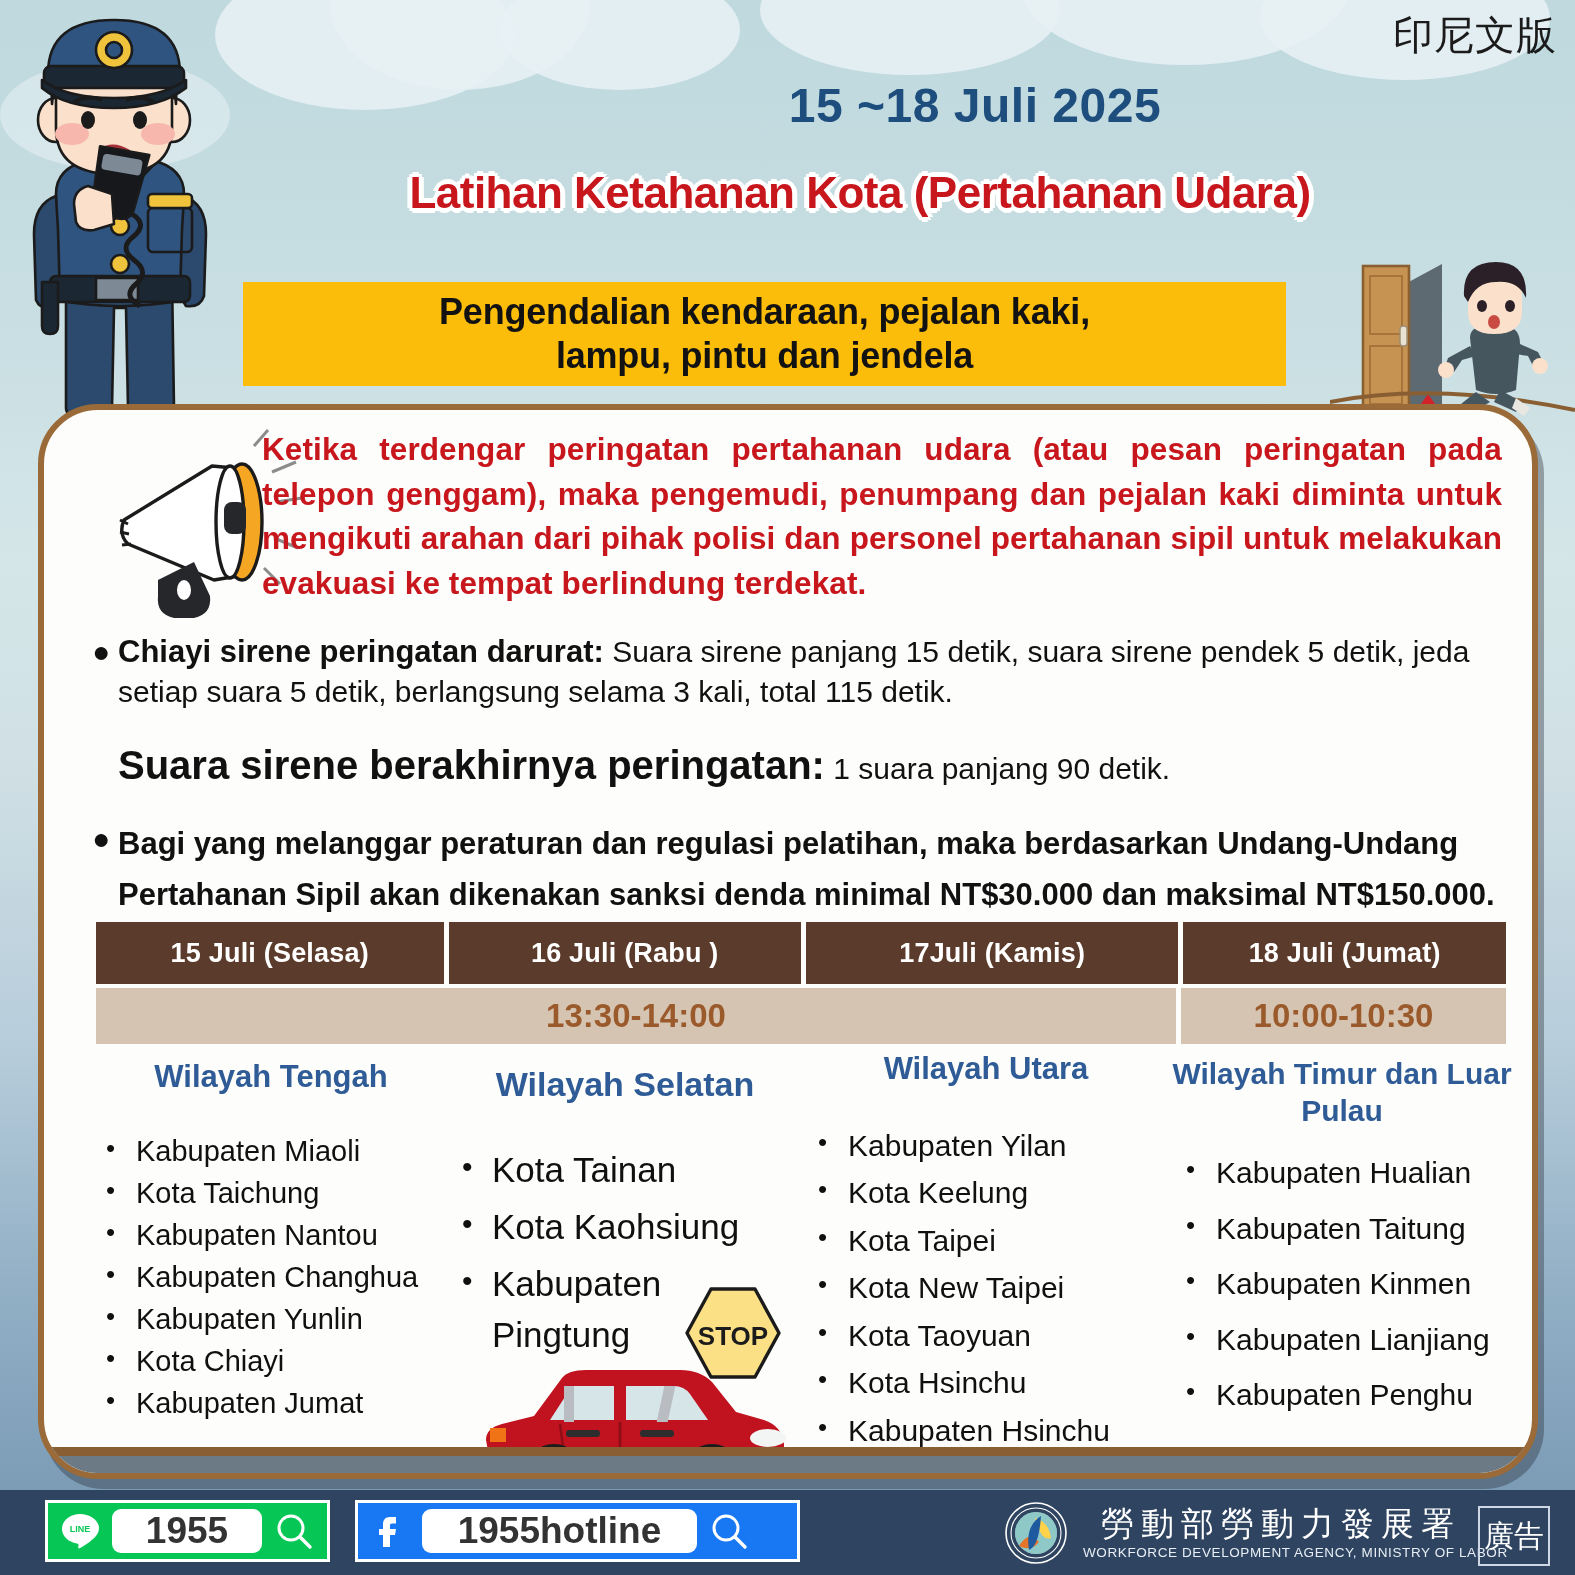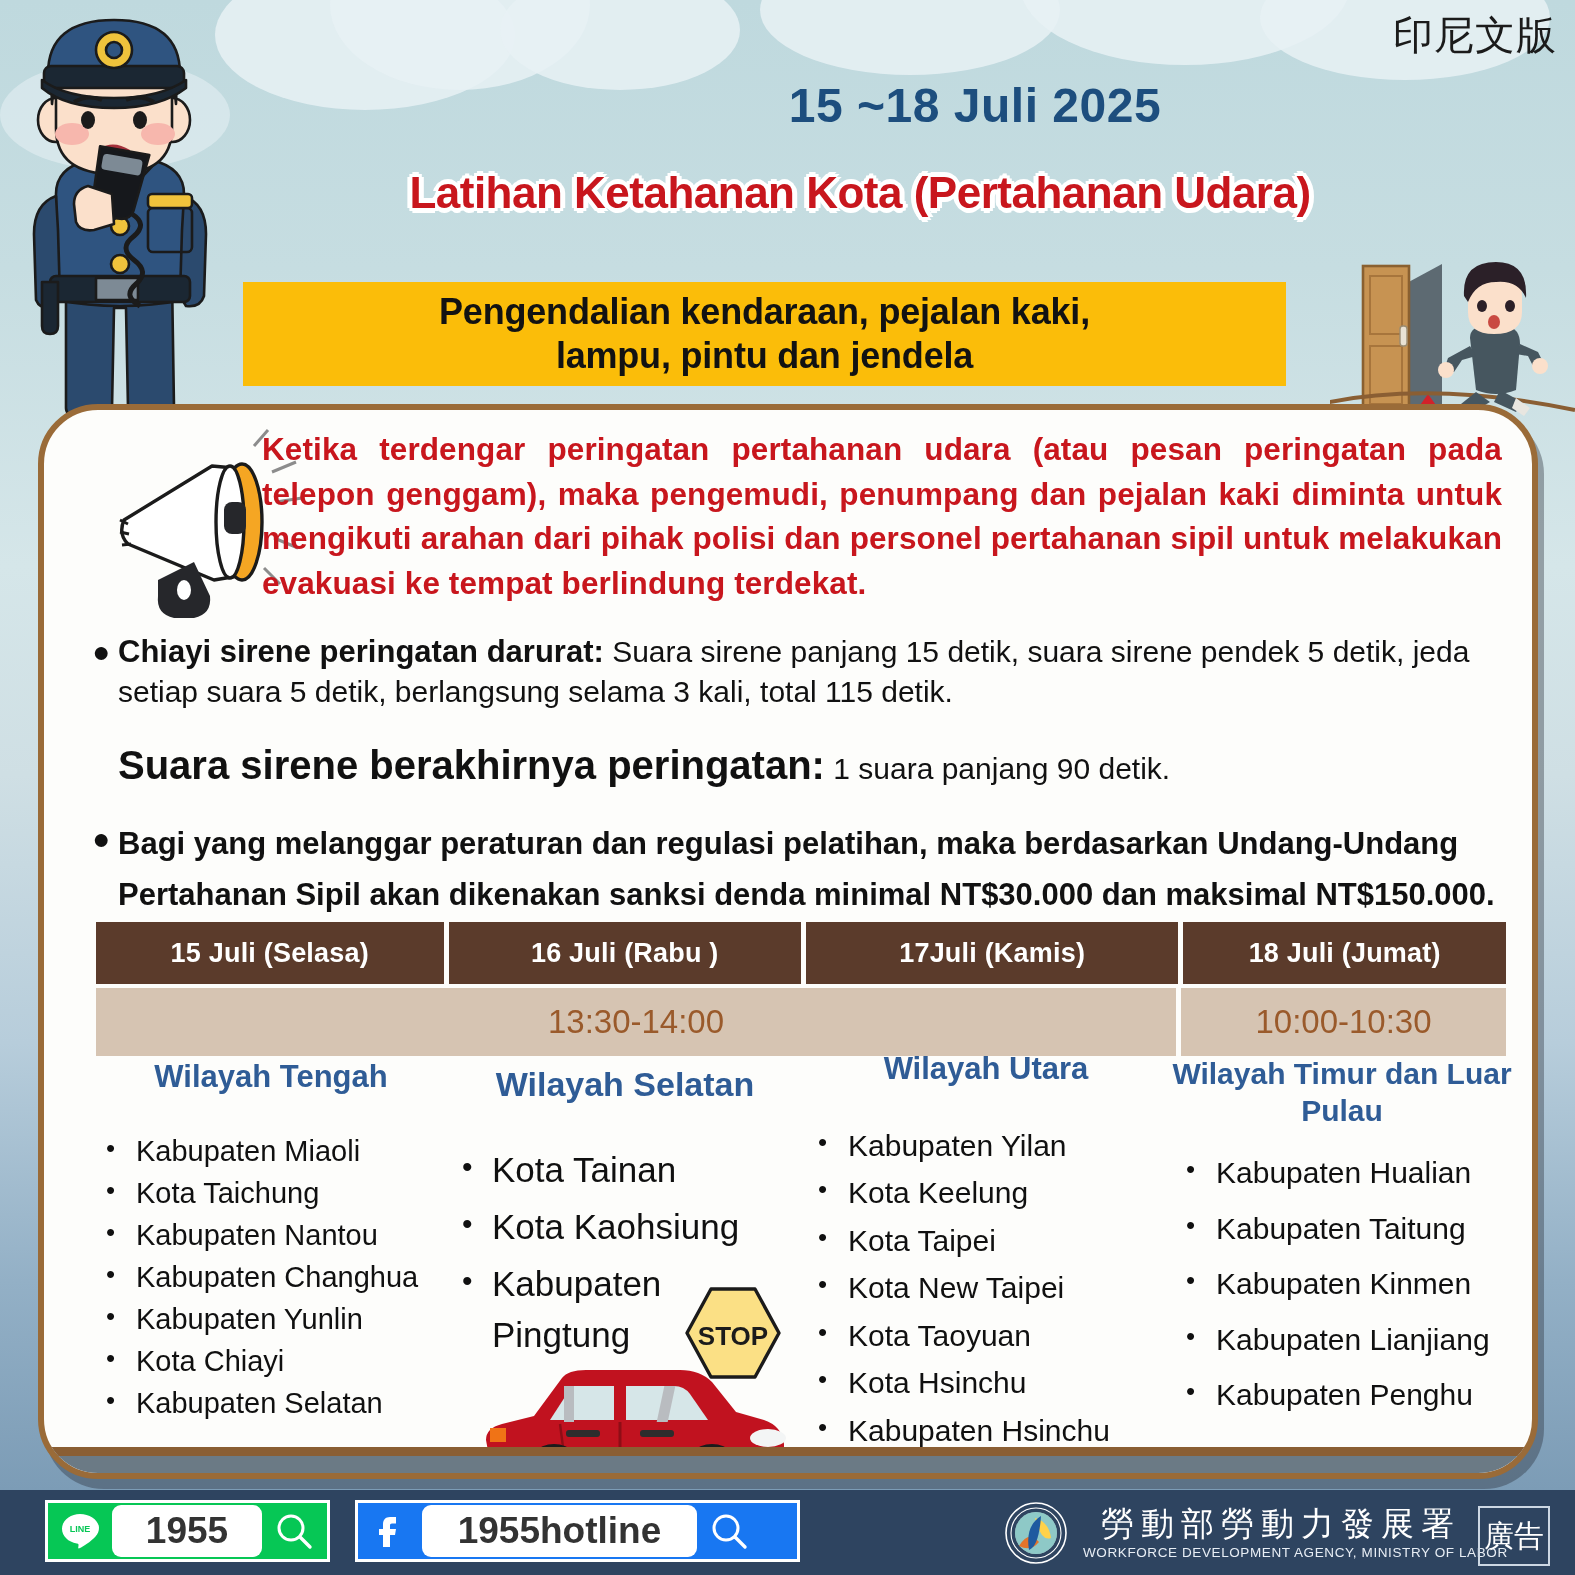--- a/index.html
+++ b/index.html
@@ -130,22 +130,22 @@
     height: 62px; display: flex; align-items: center; justify-content: center;
     letter-spacing: .2px;
   }
   .th.c0 { width: 350px; }
   .th.c1 { width: 355px; }
   .th.c2 { width: 375px; }
   .th.c3 { width: 325px; }
   .trow { display: flex; gap: 5px; margin-top: 4px; }
   .td-time {
     background: #d6c4b2; color: #9a5a2b;
-    font-size: 33px; font-weight: normal;
-    height: 68px; display: flex; align-items: center; justify-content: center;
+    font-size: 33px; font-weight: bold;
+    height: 56px; display: flex; align-items: center; justify-content: center;
   }
   .td-time.wide { width: 1080px; }
   .td-time.narrow { width: 325px; }
 
   
   .regions { position: absolute; left: 48px; top: 640px; width: 1420px; display: flex; }
   .rcol { position: relative; }
   .rcol.r0 { width: 358px; }
   .rcol.r1 { width: 350px; }
   .rcol.r2 { width: 372px; }
@@ -184,21 +184,21 @@
   .footer { position: absolute; left: 0; top: 1490px; width: 1575px; height: 85px; }
   .pill {
     position: absolute; top: 10px; height: 62px;
     border-radius: 0; border: 3px solid #ffffff;
     display: flex; align-items: center; padding: 0 12px; gap: 12px;
   }
   .pill.line { left: 45px; width: 285px; background: #06c755; }
   .pill.fb   { left: 355px; width: 445px; background: #1877f2; }
   .pill .valbox {
     background: #fff; border-radius: 9px;
-    height: 52px; display: flex; align-items: center; justify-content: center;
+    height: 44px; display: flex; align-items: center; justify-content: center;
     padding: 0 16px; color: #333; font-size: 37px; font-weight: bold;
   }
   .pill.line .valbox { min-width: 150px; }
   .pill.fb .valbox { min-width: 275px; }
   .mag { width: 40px; height: 40px; flex-shrink: 0; }
 
   .wda { position: absolute; left: 1005px; top: 12px; display: flex; align-items: center; gap: 16px; }
   .wda-text .cn {
     color: #fff; font-size: 33px; letter-spacing: 7px;
     font-family: "DejaVu Sans", sans-serif; line-height: 1.1; margin-left: 18px;
@@ -398,21 +398,21 @@
         <li>
             <span class="li-dot">•</span>
             <span class="li-txt">Kabupaten Yunlin</span>
           </li>
         <li>
             <span class="li-dot">•</span>
             <span class="li-txt">Kota Chiayi</span>
           </li>
         <li>
             <span class="li-dot">•</span>
-            <span class="li-txt">Kabupaten Selatan</span>
+            <span class="li-txt">Kabupaten Jumat</span>
           </li>
       </ul>
     </div>
 
     <div class="rcol r1">
       <div class="rtitle">Wilayah Selatan</div>
       <ul class="rlist">
         <li>
             <span class="li-dot">•</span>
             <span class="li-txt">Kota Tainan</span>

